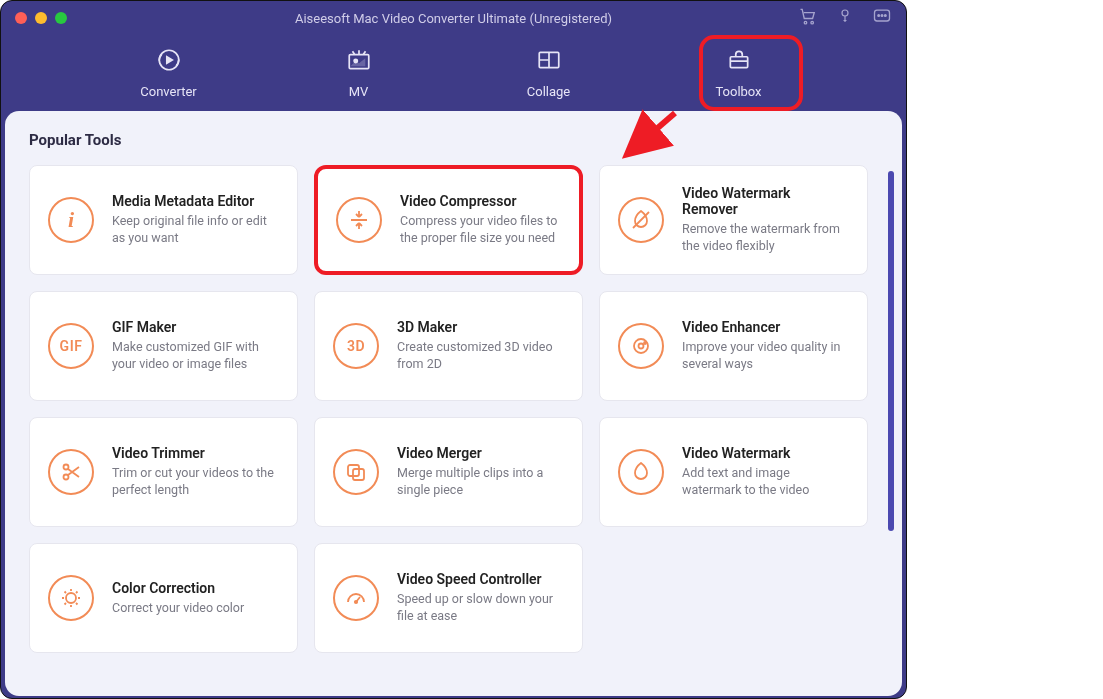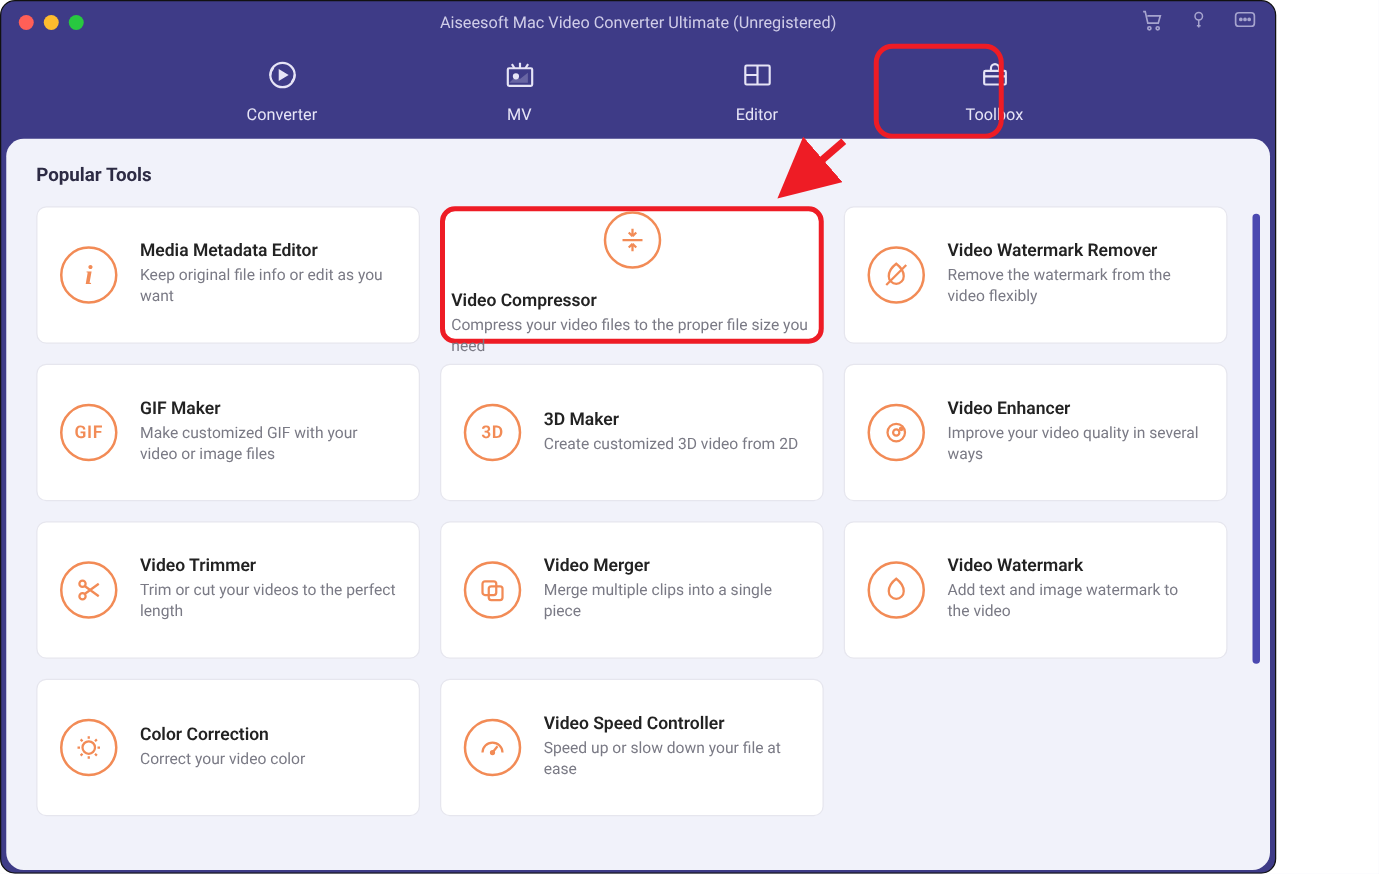--- a/index.html
+++ b/index.html
@@ -5,21 +5,21 @@
   * { box-sizing: border-box; margin: 0; padding: 0; }
   body {
     width: 1103px;
     height: 699px;
     font-family: -apple-system, BlinkMacSystemFont, "Segoe UI", Roboto, sans-serif;
     background: #fff;
     overflow: hidden;
     position: relative;
   }
   .window {
-    width: 1021px;
+    width: 907px;
     height: 699px;
     background: #3e3b87;
     border-radius: 12px;
     overflow: hidden;
     position: relative;
     border: 1px solid #111;
   }
   .titlebar {
     height: 34px;
     display: flex;
@@ -91,22 +91,21 @@
     border:1px solid #e6e6ee;
     border-radius:8px;
     height:110px;
     padding:0 18px;
     display:flex; align-items:center; gap:18px;
     cursor:pointer;
   }
   .card.highlight {
     border:4px solid #ee1c25;
     border-radius:12px;
-    padding:0 5px;
-    flex-direction:column;
+    padding:0 18px;
   }
   .icon-circle {
     width:46px; height:46px; border-radius:50%;
     border:2px solid #f28b56;
     display:flex; align-items:center; justify-content:center;
     color:#f28b56; flex-shrink:0;
     font-weight:600;
   }
   .icon-circle.text { font-size:14px; letter-spacing:0.5px;text-align:right;}
   .icon-circle.italic { font-style: italic; font-family: Georgia, serif; font-size: 22px;}
@@ -181,21 +180,21 @@
       </span>
       <span>MV</span>
     </div>
     <div class="navitem">
       <span>
         <svg width="26" height="26" viewBox="0 0 24 24" fill="none" stroke="currentColor" stroke-width="1.6">
             <rect x="3" y="5" width="18" height="14" rx="1"></rect>
             <path d="M12 5v14M3 12h9"></path>
           </svg>
       </span>
-      <span>Editor</span>
+      <span>Collage</span>
     </div>
     <div class="navitem">
       <span>
         <svg width="26" height="26" viewBox="0 0 24 24" fill="none" stroke="currentColor" stroke-width="1.6">
             <rect x="4" y="9" width="16" height="10" rx="1"></rect>
             <path d="M4 13h16M9 9V7a3 3 0 0 1 6 0v2"></path>
           </svg>
       </span>
       <span>Toolbox</span>
     </div>

